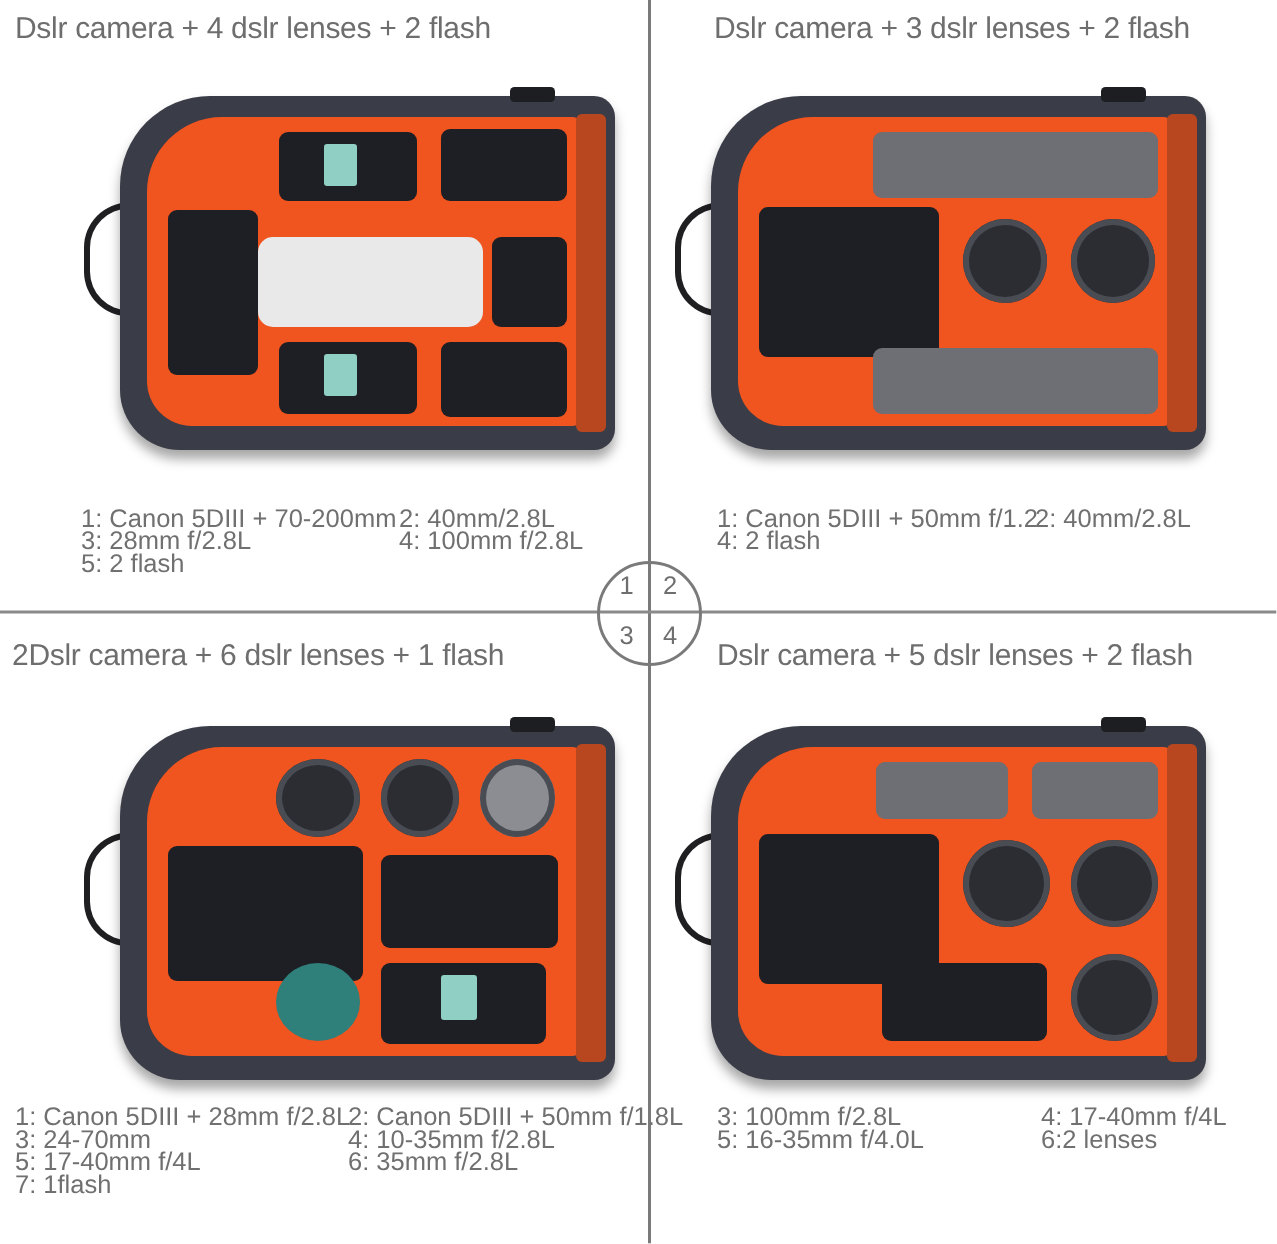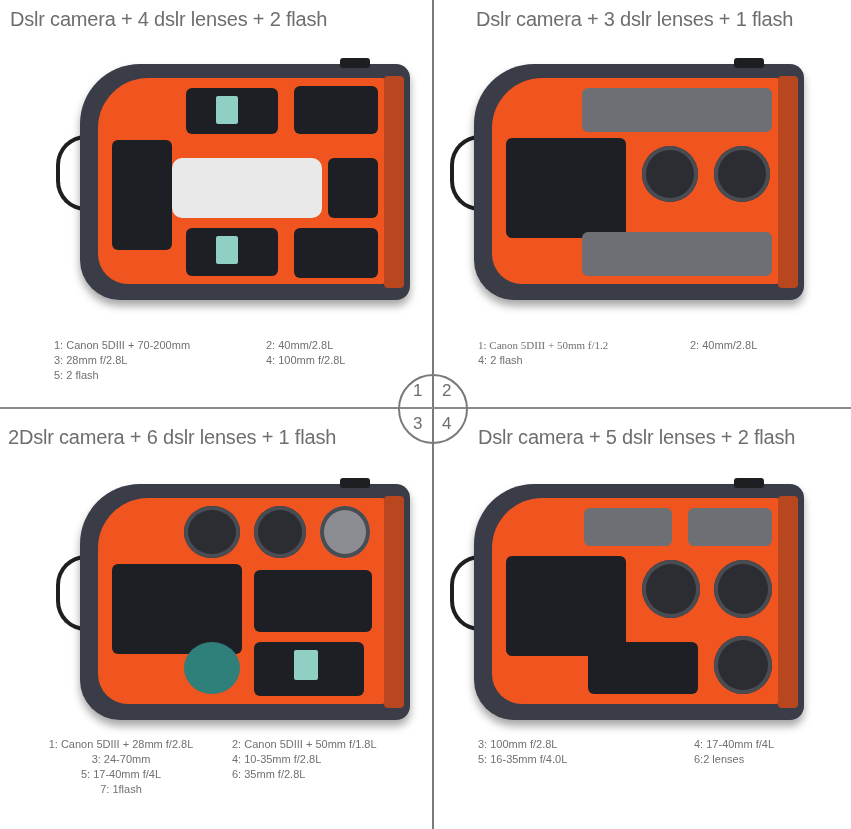--- a/index.html
+++ b/index.html
@@ -33,29 +33,29 @@
   .zip { position: absolute; right: 40px; top: -6px; width: 30px; height: 10px; background: #1d1e22; border-radius: 3px; }
   .inner { position: absolute; left: 18px; top: 14px; width: 290px; height: 206px; background: #f0541f; border-radius: 50px 6px 6px 30px; overflow: hidden; }
   .flap { position: absolute; right: 6px; top: 12px; width: 20px; height: 212px; background: #b8471f; border-radius: 4px; }
   .item { position: absolute; background: #1e1f24; border-radius: 6px; }
   .item.white { background: #e9e9e9; }
   .item.grey { background: #6d6f75; }
   .item.lens { border-radius: 50%; background: #2b2d33; box-shadow: inset 0 0 0 4px #4a4c53; }
   .item.teal { border-radius: 50%; background: #2f7f7a; }
   .screen { position: absolute; background: #8fcfc4; border-radius: 2px; }
 
-  .caption { position: absolute; font-size: 11px; color: #707070; line-height: 15px; }
+  .caption { position: absolute; font-size: 17px; color: #707070; line-height: 15px; }
   .q1 .caption { top: 338px; left: 54px; }
   .q2 .caption { top: 338px; left: 52px; }
-  .q3 .caption { top: 327px; left: 10px; text-align: center; }
+  .q3 .caption { top: 327px; left: 10px; }
   .q4 .caption { top: 327px; left: 52px; }
   .cap-row { display: flex; white-space: nowrap; }
   .cap-left { display: inline-block; }
   .q1 .cap-left { width: 212px; }
-  .q2 .cap-left { width: 212px; font-family: Liberation Serif, serif; }
+  .q2 .cap-left { width: 212px; }
   .q3 .cap-left { width: 222px; }
   .q4 .cap-left { width: 216px; }
 </style>
 </head>
 <body>
 
 <div class="vline"></div>
 <div class="hline"></div>
 
 <div class="quad q1">
@@ -90,21 +90,21 @@
         <span>4: 100mm f/2.8L</span>
       </div>
     <div class="cap-row">
         <span class="cap-left">5: 2 flash</span>
         <span></span>
       </div>
   </div>
 </div>
 
 <div class="quad q2">
-  <div class="title">Dslr camera + 3 dslr lenses + 1 flash</div>
+  <div class="title">Dslr camera + 3 dslr lenses + 2 flash</div>
   <div class="bag">
     <div class="handle"></div>
     <div class="shell">
       <div class="zip"></div>
       <div class="inner">
         <div class="item grey" style="left:90px;top:10px;width:190px;height:44px;"></div>
         <div class="item" style="left:14px;top:60px;width:120px;height:100px;"></div>
         <div class="item lens" style="left:150px;top:68px;width:56px;height:56px;"></div>
         <div class="item lens" style="left:222px;top:68px;width:56px;height:56px;"></div>
         <div class="item grey" style="left:90px;top:154px;width:190px;height:44px;"></div>

